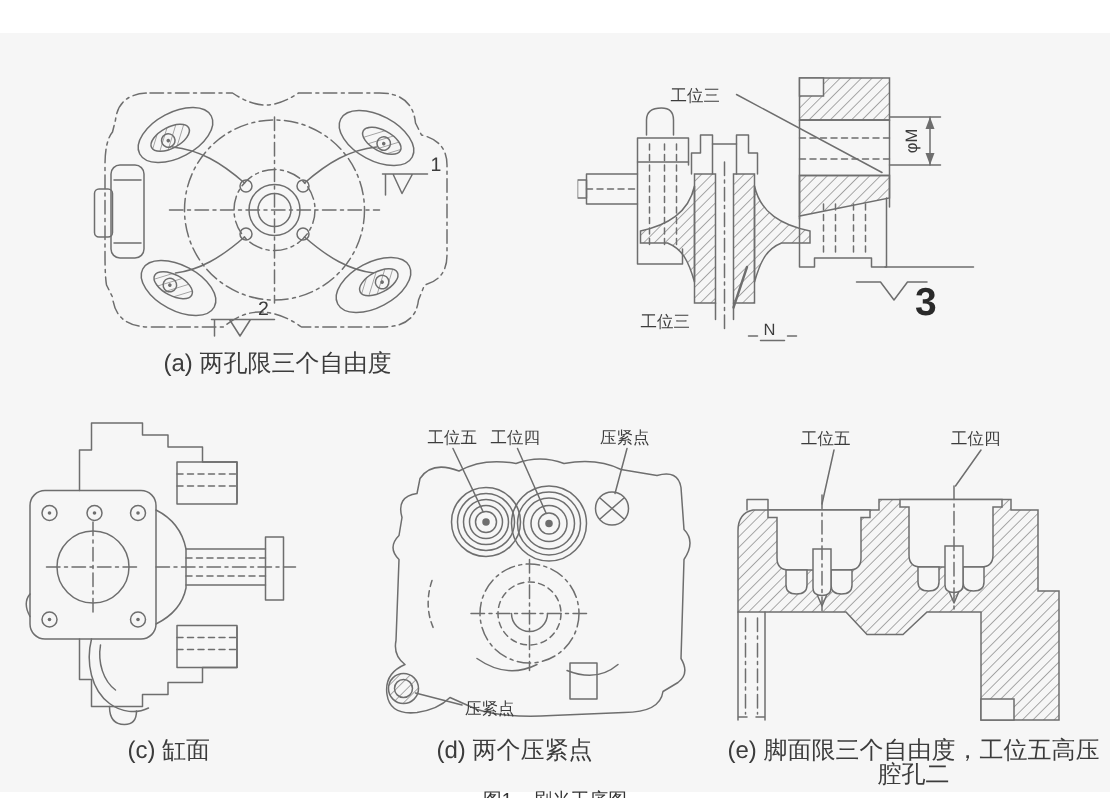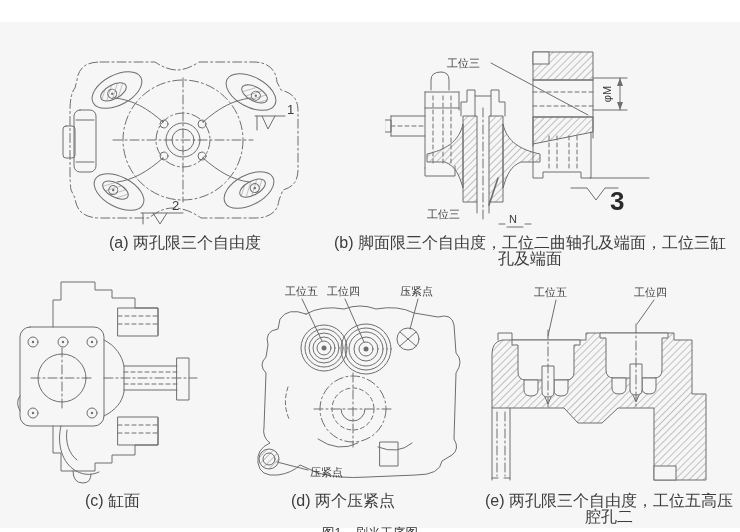--- a/index.html
+++ b/index.html
@@ -314,22 +314,21 @@
 
         <path class="ln" d="M14,128 L14,200 M32,128 L32,200 M14,198 L20,198 M26,198 L32,198"></path>
         <line class="ln cl" x1="19" y1="132" x2="19" y2="196"></line>
         <line class="ln cl" x1="27" y1="132" x2="27" y2="196"></line>
 
         <rect x="176" y="186" width="22" height="14" fill="#f6f6f6" stroke="#6e6e6e"></rect>
       </svg>
     </div>
 
     <div class="cap" style="left:55px;top:213px;width:260px">(a) 两孔限三个自由度</div>
-    <div class="cap" style="left:330px;top:213px;width:400px">(b) 脚面限三个自由度，工位二曲轴孔及端面，工位三缸孔及端面</div>
     <div class="cap" style="left:238px;top:471px;width:210px">(d) 两个压紧点</div>
     <div class="cap" style="left:15px;top:471px;width:195px">(c) 缸面</div>
-    <div class="cap" style="left:478px;top:471px;width:262px">(e) 两孔限三个自由度，工位五高压腔孔二</div>
+    <div class="cap" style="left:478px;top:471px;width:262px">(e) 脚面限三个自由度，工位五高压腔孔二</div>
 
     <div id="main-caption">
       <span>图1</span><span class="gap"></span><span>刷光工序图</span>
     </div>
   </div>
 </div>
 
 </body></html>

